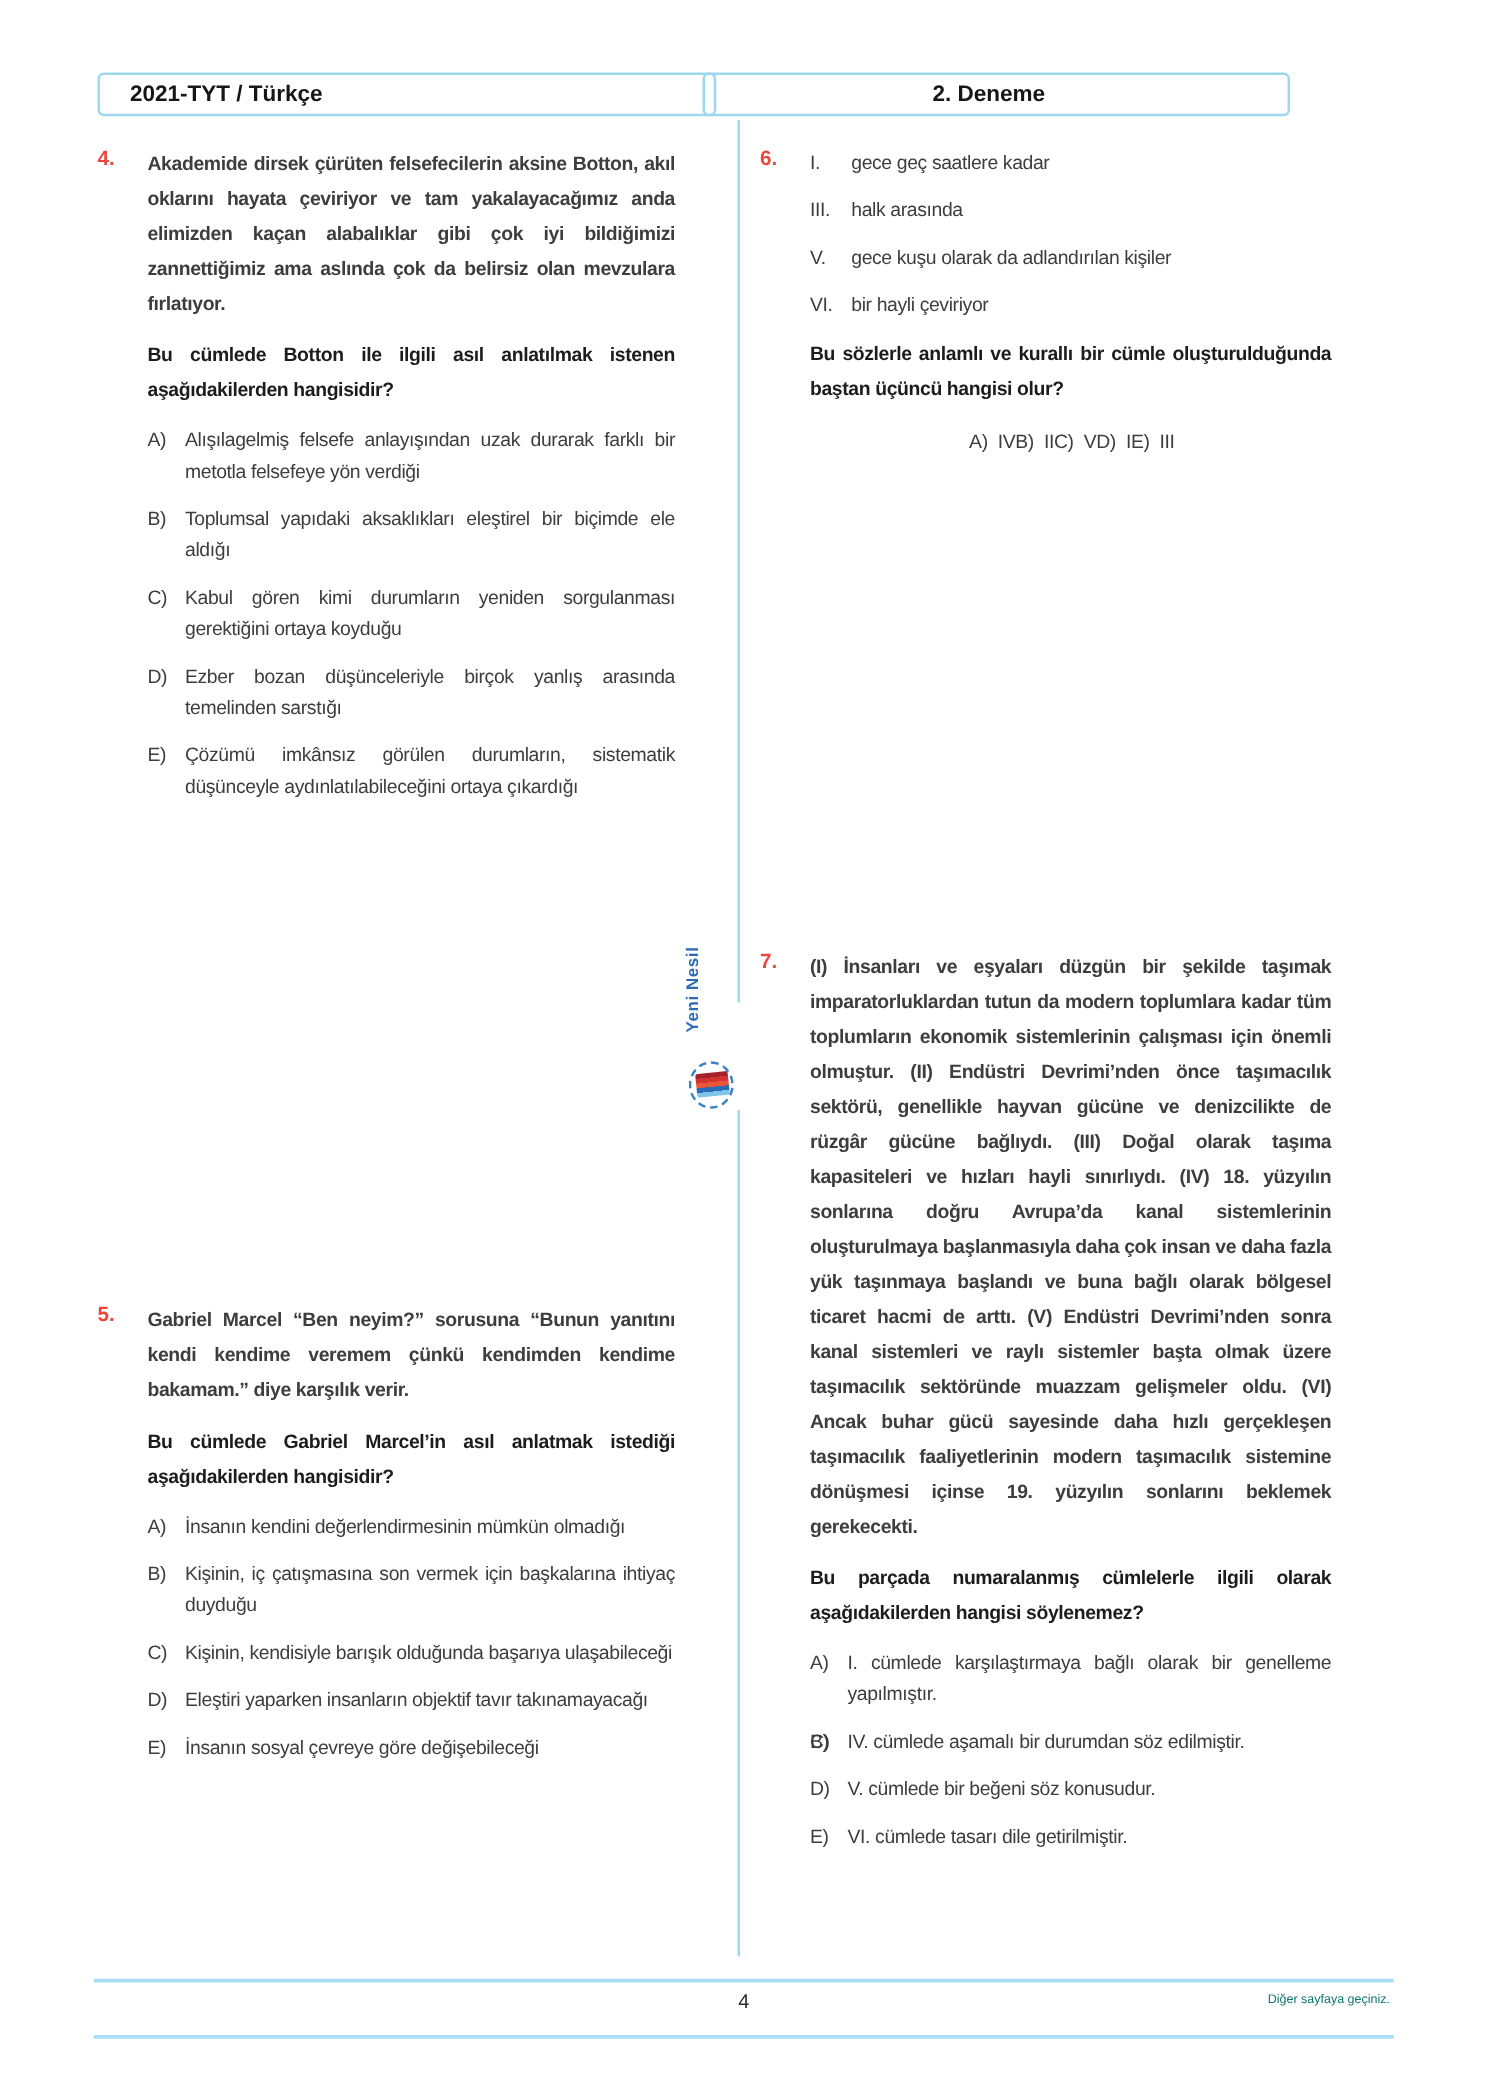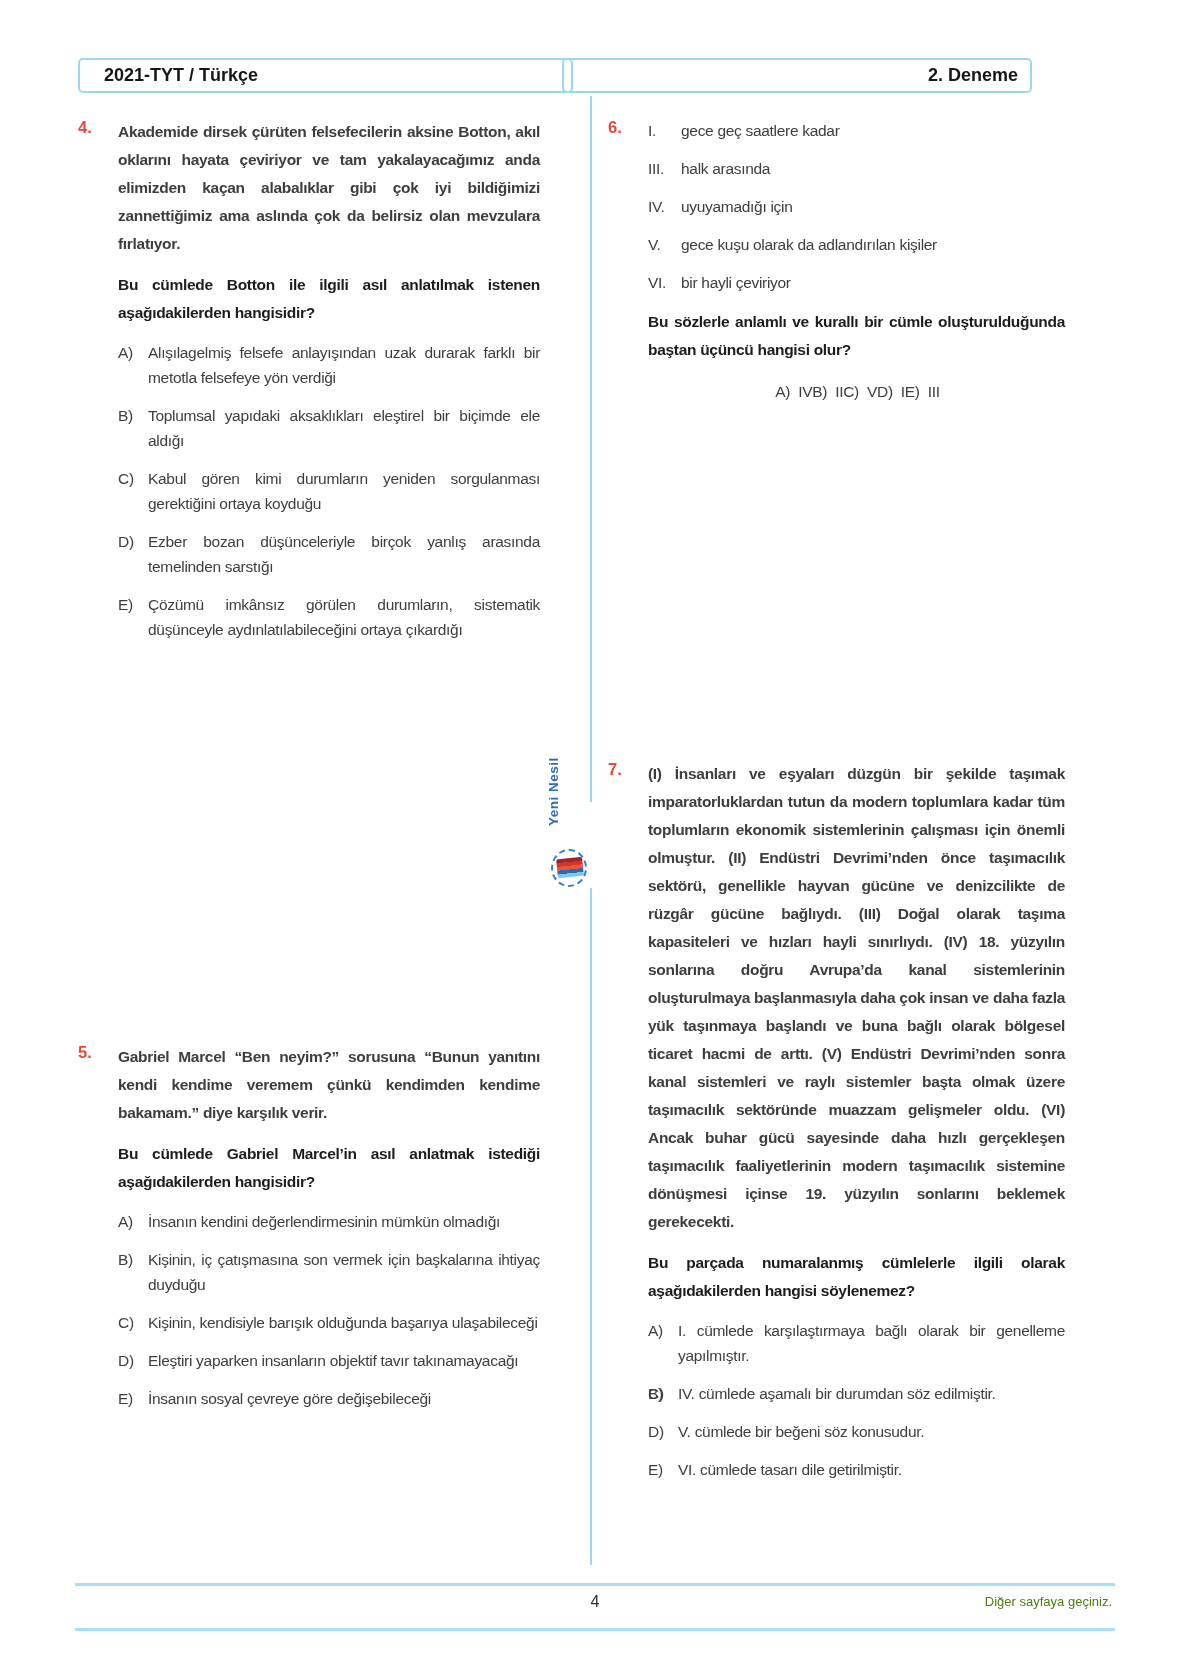--- a/index.html
+++ b/index.html
@@ -8,21 +8,21 @@
     font-family:"Liberation Sans", sans-serif; color:var(--text,#3d3d3d);
     overflow:hidden;
   }
   
   .hbox {
     position:absolute; top:58px; height:31px; border:2px solid var(--blue,#9ed7f0);
     border-radius:5px; font-size:18px; font-weight:bold; color:#161616;
     line-height:31px; box-sizing:content-box;
   }
   .hbox-left  { left:78px;  width:467px; padding-left:24px; }
-  .hbox-right { left:562px; width:454px; padding-right:12px; text-align:right; }
+  .hbox-right { left:562px; width:454px; padding-right:12px; text-align:center; }
   
   .column { position:absolute; top:118px; }
   #col-left  { left:78px;  width:462px; height:1450px; }
   #col-right { left:608px; width:457px; height:1450px; }
   .q { position:relative; padding-left:40px; font-size:15.5px; letter-spacing:-0.3px; }
   .q.abs { position:absolute; left:0; right:0; }
   .qnum { position:absolute; left:0; top:0; color:var(--accent,#e8473c); font-weight:bold; font-size:16.5px; letter-spacing:0; }
   .qtext { text-align:justify; line-height:28px;font-weight:bold; }
   .prompt { text-align:justify; line-height:28px; margin-top:13px; font-weight:bold; color:#1c1c1c; }
   .prompt .u { text-decoration-thickness:1.5px; text-underline-offset:5px; text-decoration-color:#6e6e6e; }
@@ -51,21 +51,21 @@
     transform:rotate(-6deg); border-radius:2px;
     background:linear-gradient(
       #a3232b 0 20%, #d43430 20% 40%, #e8573a 40% 60%,
       #2a6bb5 60% 80%, #7fc4ea 80% 100%);
   }
   
   .fline { position:absolute; left:75px; width:1040px; height:3px; background:#aadef4; }
   #fline-top { top:1583px; }
   #fline-bottom { top:1628px; }
   .fpage { position:absolute; left:75px; width:1040px; top:1593px; text-align:center; font-size:16px; color:#2e2e2e; }
-  .fnote { position:absolute; right:78px; top:1594px; font-size:13px; color:#4d7c0f; }
+  .fnote { position:absolute; right:78px; top:1594px; font-size:10px; color:#0f766e; }
 </style>
 </head>
 <body>
 
 <div class="page" style="--accent: #e8473c; --blue: #9ed7f0; --text: #3d3d3d; --logo-blue: #2a6bb5;">
 
   <div class="hbox hbox-left">
     <span>2021-TYT / Türkçe</span>
   </div>
   <div class="hbox hbox-right">
@@ -101,21 +101,20 @@
   <div class="logo-text">Yeni Nesil</div>
   <div class="logo-icon">
     <div class="stripes"></div>
   </div>
 
   <div class="column" id="col-right">
       <div class="q">
         <span class="qnum">6.</span>
         <div class="item"><span class="inum">I.</span><span>gece geç saatlere kadar</span></div>
         <div class="item"><span class="inum">III.</span><span>halk arasında</span></div>
-        <div class="item"><span class="inum">IV.</span><span>uyuyamadığı için</span></div>
         <div class="item"><span class="inum">V.</span><span>gece kuşu olarak da adlandırılan kişiler</span></div>
         <div class="item"><span class="inum">VI.</span><span>bir hayli çeviriyor</span></div>
         <div class="prompt"><span>Bu sözlerle anlamlı ve kurallı bir cümle oluşturulduğunda </span><span class="u">baştan üçüncü</span><span> hangisi olur?</span></div>
         <div class="opts-inline">
           <span class="opt-inline"><span class="opt-letter">A)</span><span>IV</span></span>
           <span class="opt-inline"><span class="opt-letter">B)</span><span>II</span></span>
           <span class="opt-inline"><span class="opt-letter">C)</span><span>V</span></span>
           <span class="opt-inline"><span class="opt-letter">D)</span><span>I</span></span>
           <span class="opt-inline"><span class="opt-letter">E)</span><span>III</span></span>
         </div>

